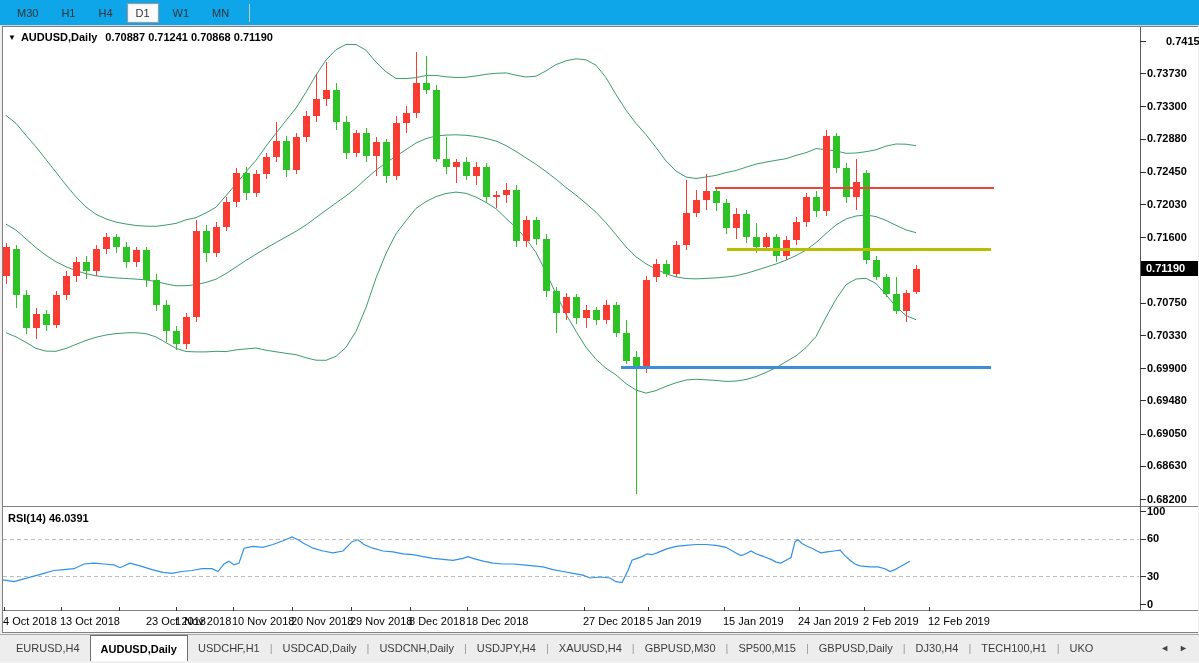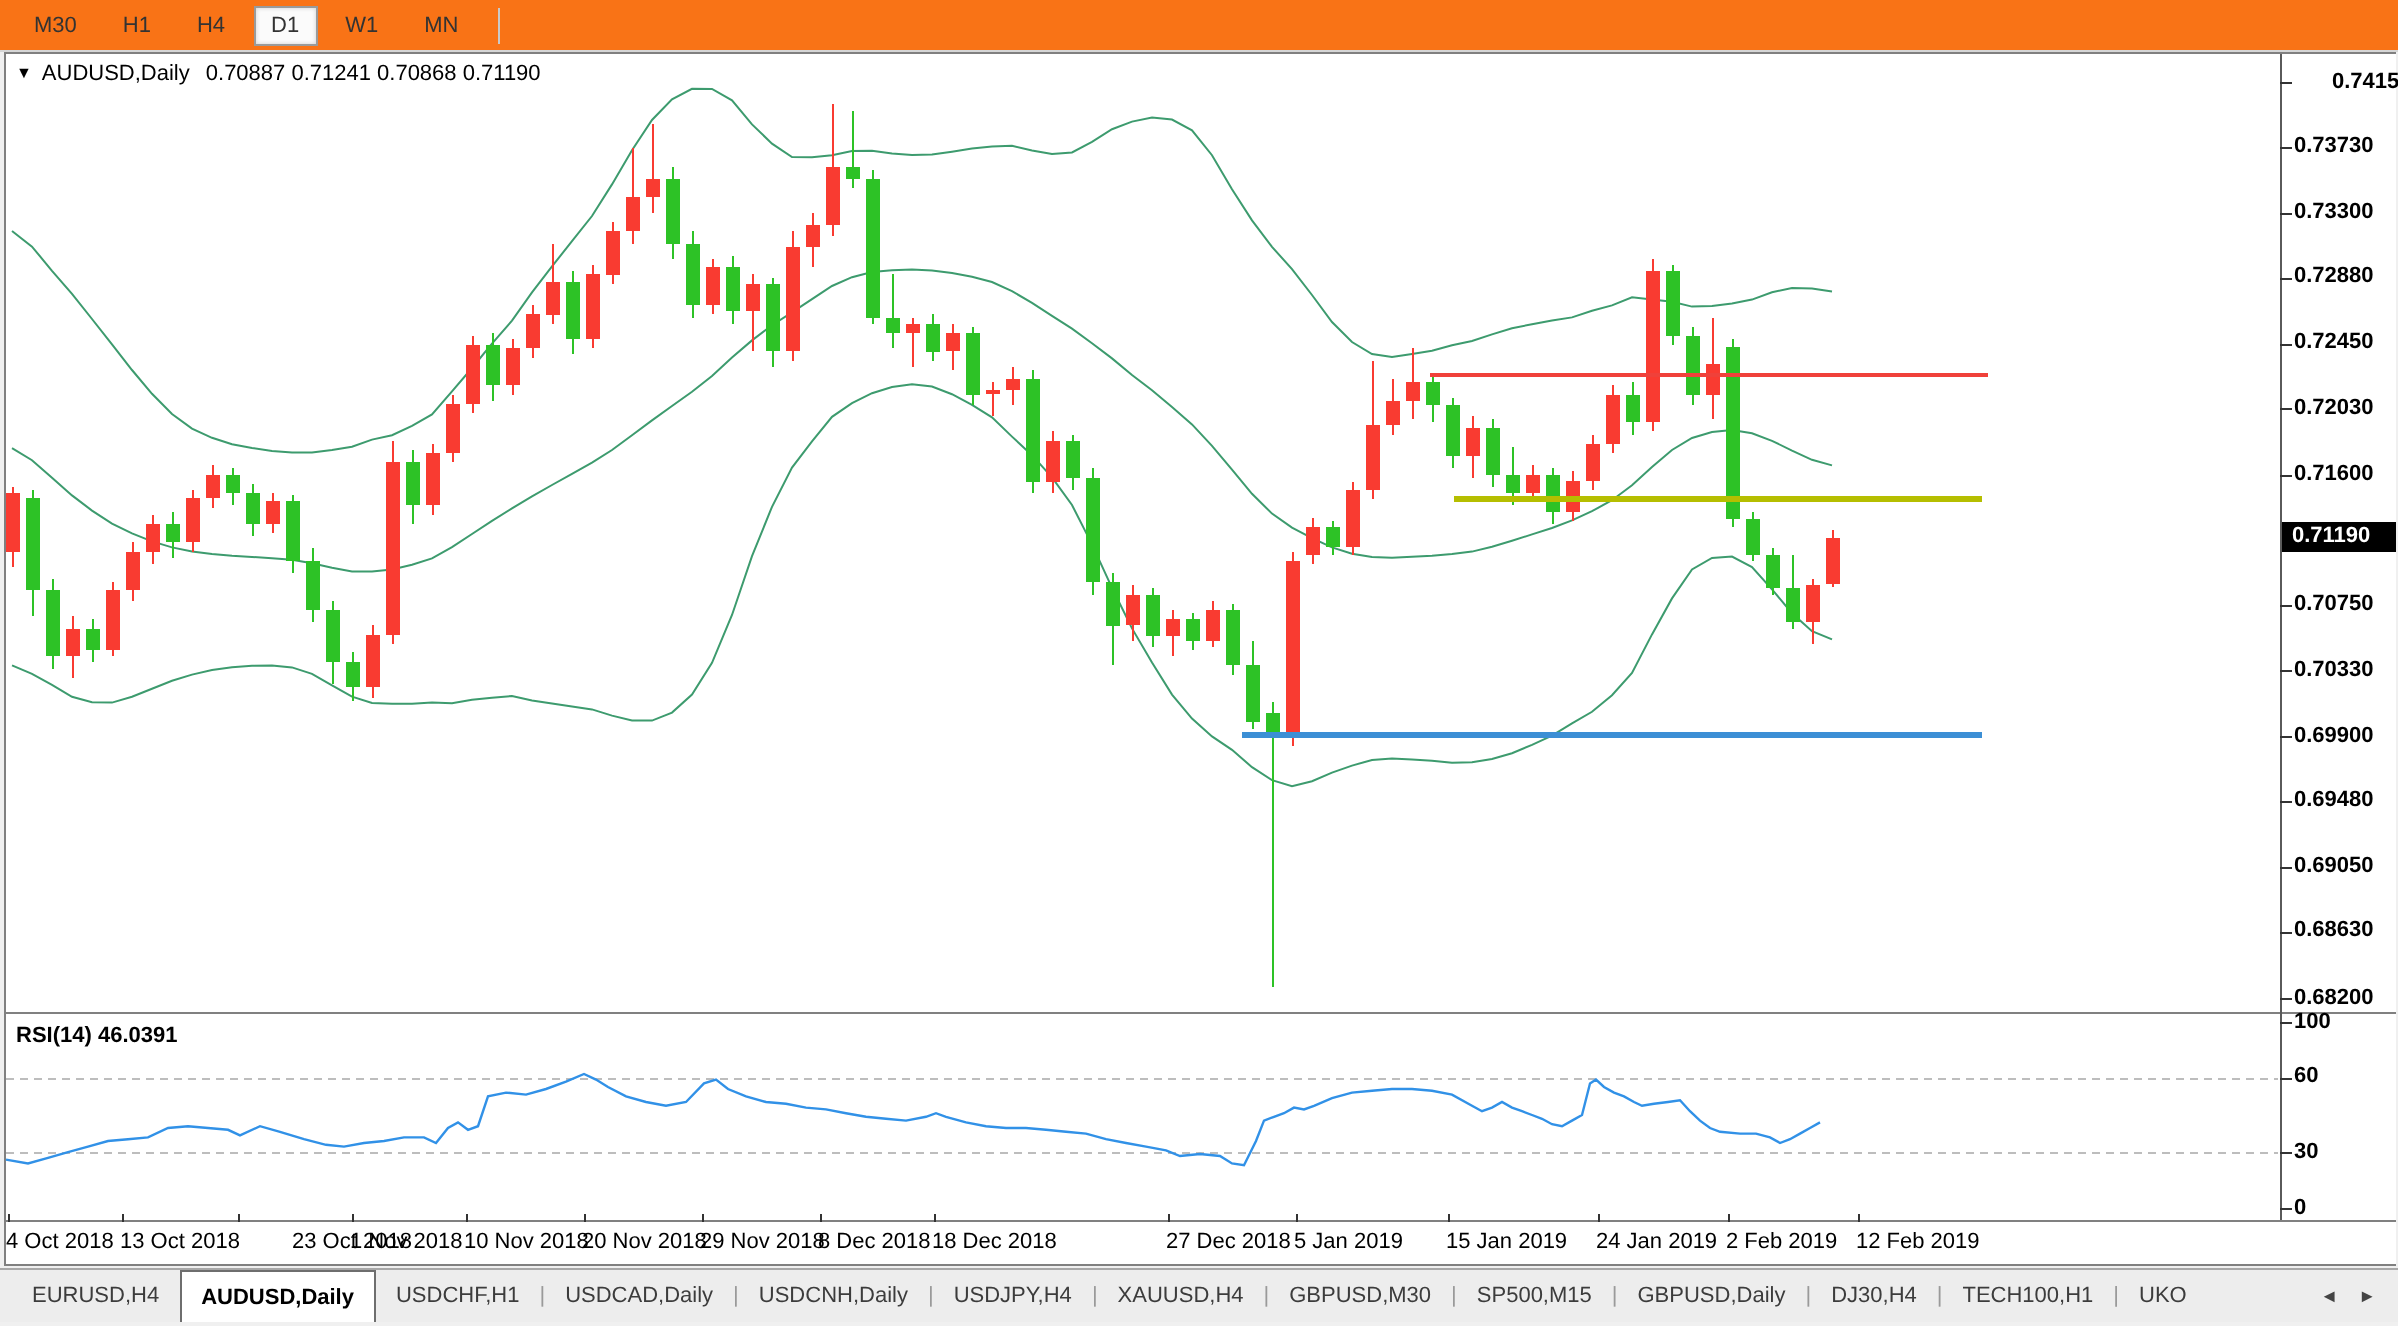--- a/index.html
+++ b/index.html
@@ -2,34 +2,34 @@
 <html><head>
 <meta charset="utf-8">
 <style>
   * { margin:0; padding:0; box-sizing:border-box; }
   html,body { width:1199px; height:663px; overflow:hidden; background:#f0f0f0;
               font-family:"Liberation Sans", sans-serif; }
   #app { position:relative; width:1199px; height:663px; background:#f0f0f0; }
 
   
   #toolbar { position:absolute; left:0; top:0; width:1199px; height:26px;
-             background:#f97316; border-bottom:1px solid #d6d6d6;
+             background:#0ea5e9; border-bottom:1px solid #d6d6d6;
              display:flex; align-items:center; padding-left:8px; }
   .tf-btn { font-size:11px; color:#333; padding:3px 8px; margin-right:5px;
             border:1px solid transparent; cursor:default; }
   .tf-btn.active { background:#fbfbfb; border:1px solid #9a9a9a; box-shadow:inset 0 0 2px #cfcfcf; }
   .toolbar-sep { width:1px; height:18px; background:#c9c9c9; margin:0 6px; }
 
   
   #chart-window { position:absolute; left:2px; top:26px; width:1196px; height:607px;
                   background:#ffffff; }
   #chart-svg { position:absolute; left:0; top:0; }
 
   #chart-title { position:absolute; left:8px; top:31px; height:14px; font-size:11px;
-                 font-weight:400; color:#000; white-space:nowrap; z-index:5; }
+                 font-weight:700; color:#000; white-space:nowrap; z-index:5; }
   #chart-title .marker { font-size:8px; vertical-align:1px; margin-right:5px; }
   #chart-title .ohlc { margin-left:8px; }
 
   #rsi-label { position:absolute; left:8px; top:512px; font-size:11px; font-weight:700;
                color:#000; z-index:5;text-align:right; }
 
   .price-label { position:absolute; left:1147px; font-size:11px; font-weight:700;
                  color:#000; height:13px; line-height:13px; white-space:nowrap; }
   #price-badge { position:absolute; left:1141px; top:262px; width:57px; height:15px;
                  background:#000; color:#fff; font-size:11px; font-weight:700;

